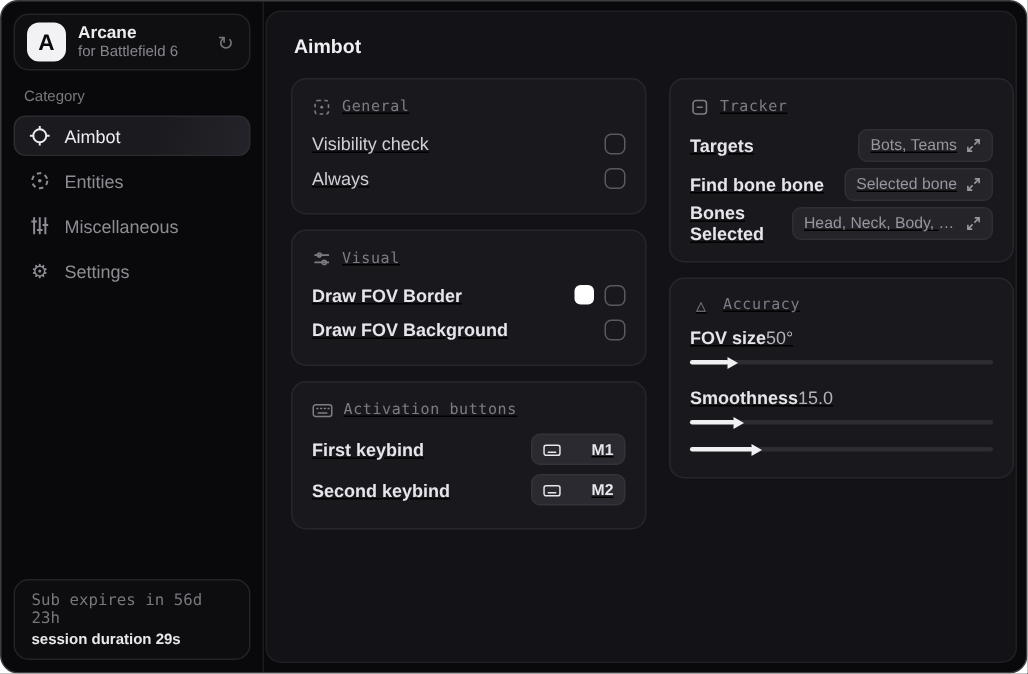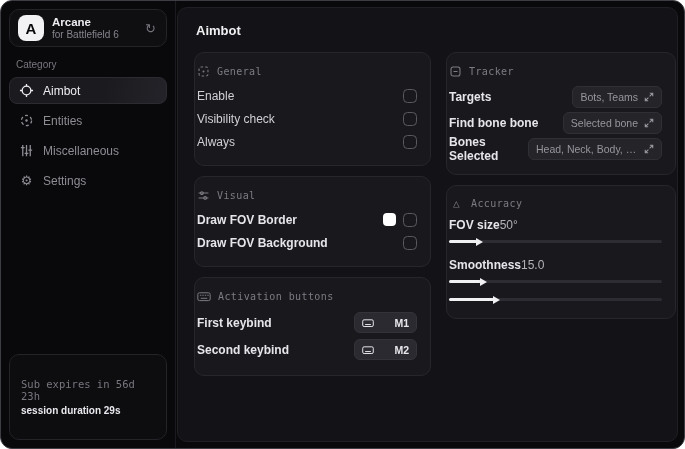--- a/index.html
+++ b/index.html
@@ -16,32 +16,32 @@
   .brand-title{color:#ececf0;font-size:11.5px;font-weight:bold;}
   .brand-sub{color:#85858c;font-size:10px;}
   .refresh{color:#74747b;font-size:13px;cursor:pointer;}
   .cat-label{color:#77777e;font-size:10px;margin:12px 0 7px 7px;}
   .nav-item{display:flex;align-items:center;gap:9px;height:27px;padding:0 9px;border-radius:8px;
     color:#8d8d94;font-size:12px;margin-bottom:3px;cursor:pointer;border:1px solid transparent;box-sizing:border-box;}
   .nav-item svg,.nav-item .uicon{flex:0 0 auto;}
   .nav-item.selected{background:linear-gradient(100deg,#1b1b1f 60%,#232329 100%);border-color:#2b2b31;color:#ececf0;}
   .uicon{font-size:13px;line-height:1;width:15px;text-align:center;}
   .side-footer{position:absolute;left:8px;right:8px;bottom:8px;background:#0d0d10;border:1px solid #232328;
-    border-radius:10px;padding:23px 11px;box-sizing:border-box;}
+    border-radius:10px;padding:7px 11px;box-sizing:border-box;}
   .foot-expiry{color:#77777e;font-size:10.5px;font-family:"DejaVu Sans Mono",monospace;}
   .foot-session{color:#e9e9ed;font-size:10px;font-weight:bold;margin-top:3px;}
   
   .main{position:absolute;left:176px;top:6px;right:6px;bottom:6px;background:#131317;
     border:1px solid #1f1f24;border-radius:10px;box-sizing:border-box;padding:13px 16px;}
   .page-title{color:#f0f0f3;font-size:13px;font-weight:bold;margin:2px 0 14px 2px;}
   .cols{display:flex;gap:15px;align-items:flex-start;}
   .col-left{width:237px;flex:0 0 auto;}
   .col-right{width:230px;flex:0 0 auto;}
-  .card{background:#19191d;border:1px solid #26262c;border-radius:10px;padding:10px 13px 12px 2px;
-    margin-bottom:10px;box-sizing:border-box;}
+  .card{background:#19191d;border:1px solid #26262c;border-radius:10px;padding:10px 13px 12px 13px;
+    margin-bottom:10px;box-sizing:border-box;text-decoration:underline;}
   .card-head{display:flex;align-items:center;gap:7px;color:#7c7c84;font-size:10px;
     font-family:"DejaVu Sans Mono",monospace;letter-spacing:.4px;margin:2px 0 6px 0;}
   .row{display:flex;align-items:center;justify-content:space-between;height:23px;}
   .row-label{color:#cfcfd5;font-size:12px;}
   .row-label.strong{color:#e6e6ea;font-weight:bold;}
   .row-right{display:flex;align-items:center;gap:7px;}
   .checkbox{width:14px;height:14px;border:1.5px solid #595960;border-radius:4.5px;background:transparent;
     box-sizing:border-box;cursor:pointer;}
   .swatch{width:13px;height:13px;border-radius:4px;cursor:pointer;}
   .dropdown{display:flex;align-items:center;gap:6px;height:20px;background:#242429;border:1px solid #2f2f36;
@@ -128,24 +128,20 @@
           <div class="card-head">
             <span>
               <svg width="13" height="13" viewBox="0 0 16 16" fill="none" stroke="currentColor" stroke-width="1.3">
                 <rect x="2.5" y="2.5" width="11" height="11" rx="2" stroke-dasharray="3 2.6"></rect>
                 <circle cx="8" cy="8" r="1.2" fill="currentColor" stroke="none"></circle>
               </svg>
             </span>
             <span>General</span>
           </div>
           <div class="row">
-            <span class="row-label">Enable</span>
-            <span class="checkbox"></span>
-          </div>
-          <div class="row">
             <span class="row-label">Visibility check</span>
             <span class="checkbox"></span>
           </div>
           <div class="row">
             <span class="row-label">Always</span>
             <span class="checkbox"></span>
           </div>
         </div>
 
         <div class="card">

